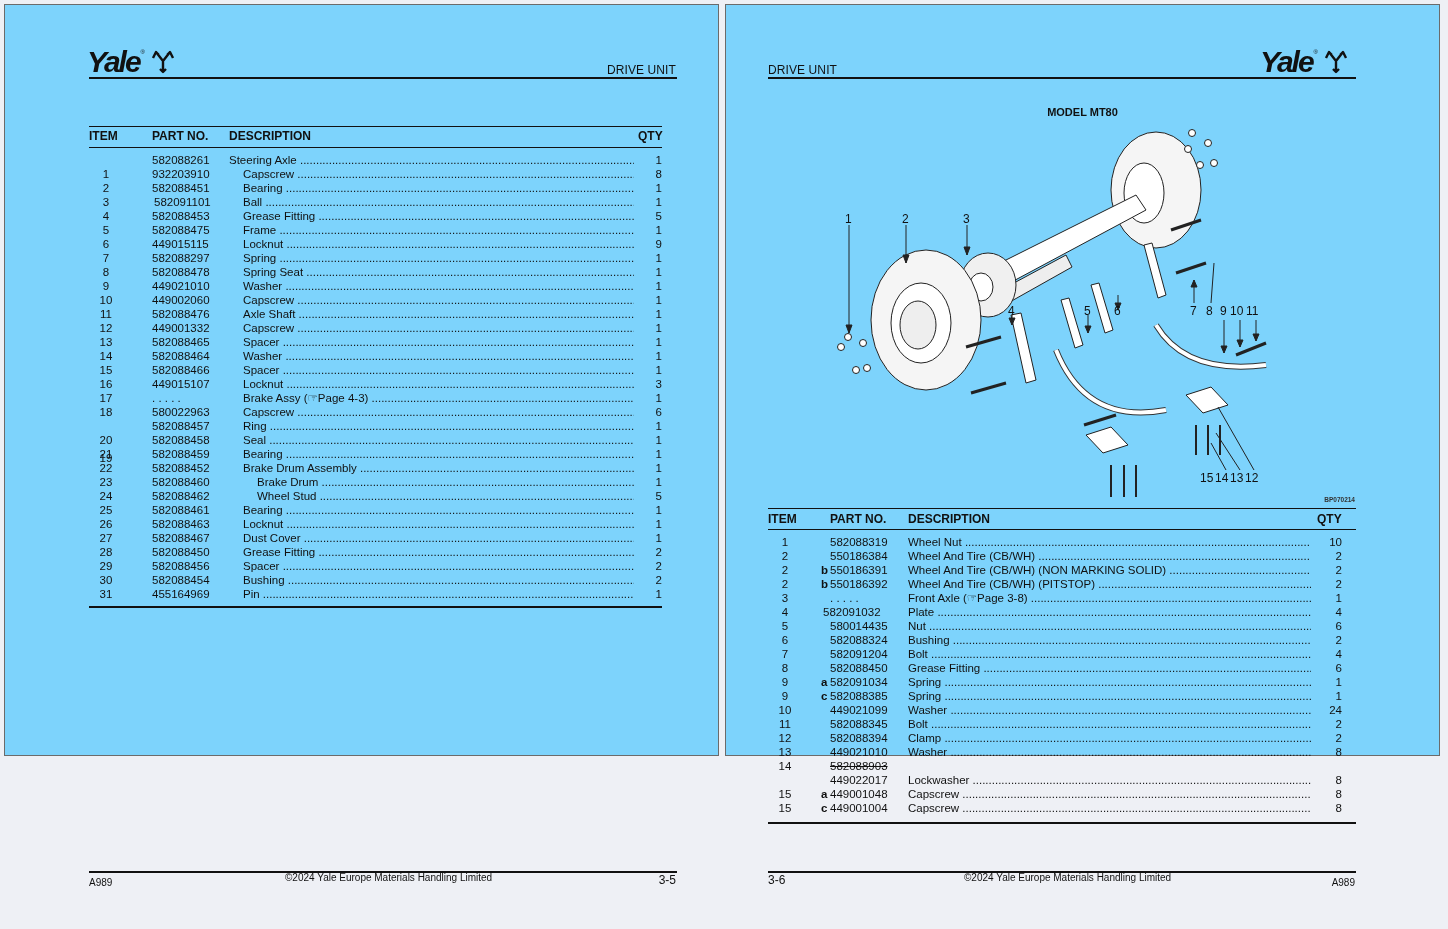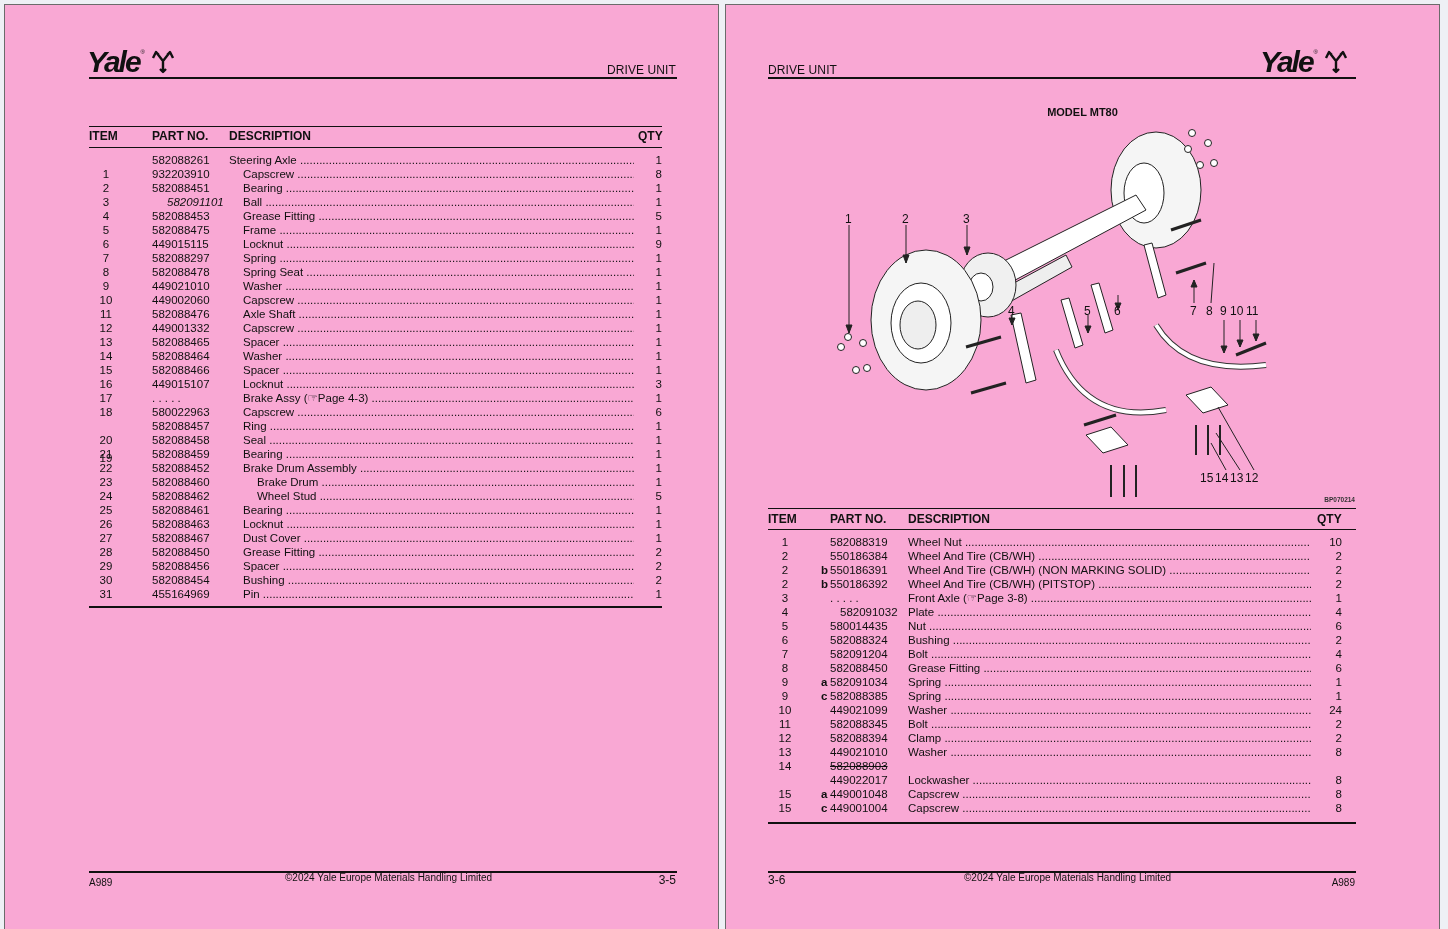--- a/index.html
+++ b/index.html
@@ -1,22 +1,22 @@
 <!DOCTYPE html>
 <html><head>
 <meta charset="utf-8">
 <style>
   html, body { margin: 0; padding: 0; }
   body {
     width: 1448px; height: 929px; background: #eef0f5; position: relative;
     font-family: "Liberation Sans", sans-serif; color: #111; overflow: hidden;
   }
   .page {
-    position: absolute; top: 4px; background: #f9a8d4;
-    border: 1px solid #6b6b6b; box-sizing: border-box; height: 926px;
+    position: absolute; top: 4px; background: #7dd3fc;
+    border: 1px solid #6b6b6b; box-sizing: border-box; height: 752px;
   }
   #page-left { left: 4px; width: 715px; }
   #page-right { left: 725px; width: 715px; }
 
   .logo { position: absolute; top: 4px; display: flex; align-items: center; }
   .logo-text { font-family: "Liberation Sans", sans-serif; font-weight: bold; font-style: italic; font-size: 30px; letter-spacing: -2px; color: #111; line-height: 1; }
   .logo-reg { font-size: 6px; vertical-align: top; margin-left: 1px; position: relative; top: -10px; }
   .logo svg { margin-left: 5px; }
 
   .section { position: absolute; font-size: 12px; letter-spacing: 0.1px; }
@@ -78,21 +78,21 @@
         <span class="c-qty" style="right: 0px;">8</span>
       </div>
       <div class="row">
         <span class="c-item" style="left: 0px; width: 34px;">2</span>
         <span class="c-part" style="left: 63px;"><span>582088451</span></span>
         <span class="c-desc" style="left: 154px; width: 391px;"><span>Bearing</span><span class="dots"> ........................................................................................................................................................................................................</span></span>
         <span class="c-qty" style="right: 0px;">1</span>
       </div>
       <div class="row">
         <span class="c-item" style="left: 0px; width: 34px;">3</span>
-        <span class="c-part" style="left: 78px; font-style: italic;"><span>582091101</span></span>
+        <span class="c-part" style="left: 65px;"><span>582091101</span></span>
         <span class="c-desc" style="left: 154px; width: 391px;"><span>Ball</span><span class="dots"> ........................................................................................................................................................................................................</span></span>
         <span class="c-qty" style="right: 0px;">1</span>
       </div>
       <div class="row">
         <span class="c-item" style="left: 0px; width: 34px;">4</span>
         <span class="c-part" style="left: 63px;"><span>582088453</span></span>
         <span class="c-desc" style="left: 154px; width: 391px;"><span>Grease Fitting</span><span class="dots"> ........................................................................................................................................................................................................</span></span>
         <span class="c-qty" style="right: 0px;">5</span>
       </div>
       <div class="row">
@@ -414,21 +414,21 @@
         <span class="c-qty" style="right: 14px;">2</span>
       </div>
       <div class="row">
         <span class="c-item" style="left: 0px; width: 34px;">3</span>
         <span class="c-part" style="left: 53px;"><span class="prefix"></span><span>. . . . .</span></span>
         <span class="c-desc" style="left: 140px; width: 403px;"><span>Front Axle (☞Page 3-8)</span><span class="dots"> ........................................................................................................................................................................................................</span></span>
         <span class="c-qty" style="right: 14px;">1</span>
       </div>
       <div class="row">
         <span class="c-item" style="left: 0px; width: 34px;">4</span>
-        <span class="c-part" style="left: 63px;"><span class="prefix"></span><span>582091032</span></span>
+        <span class="c-part" style="left: 46px;"><span class="prefix"></span><span>582091032</span></span>
         <span class="c-desc" style="left: 140px; width: 403px;"><span>Plate</span><span class="dots"> ........................................................................................................................................................................................................</span></span>
         <span class="c-qty" style="right: 14px;">4</span>
       </div>
       <div class="row">
         <span class="c-item" style="left: 0px; width: 34px;">5</span>
         <span class="c-part" style="left: 53px;"><span class="prefix"></span><span>580014435</span></span>
         <span class="c-desc" style="left: 140px; width: 403px;"><span>Nut</span><span class="dots"> ........................................................................................................................................................................................................</span></span>
         <span class="c-qty" style="right: 14px;">6</span>
       </div>
       <div class="row">

